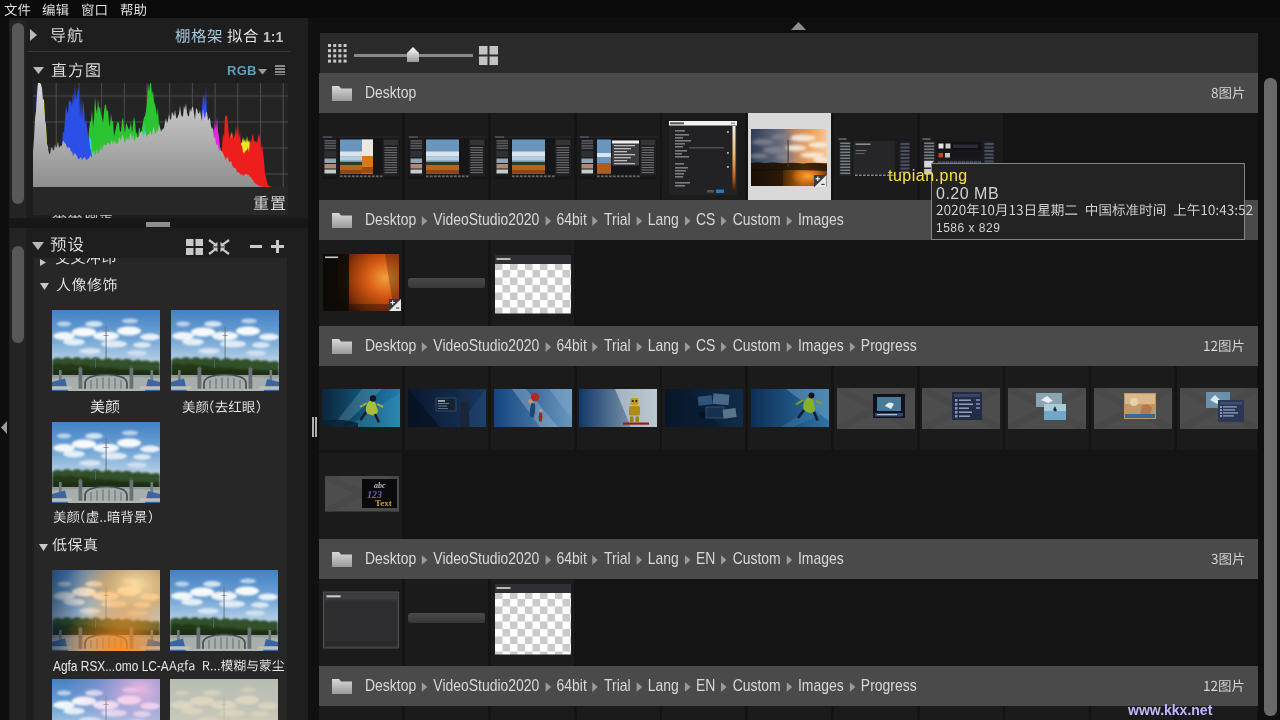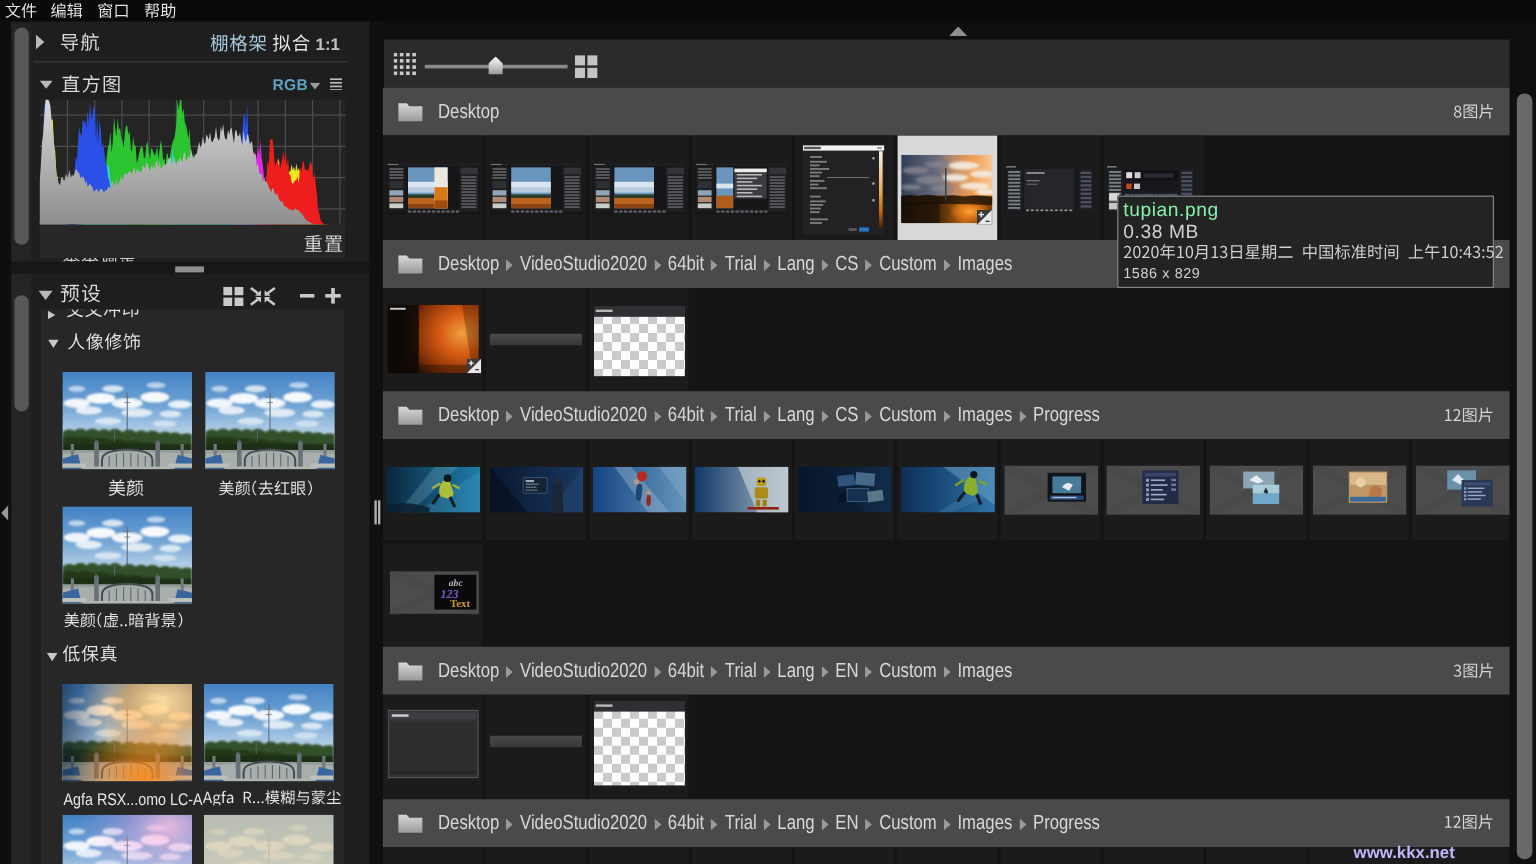--- a/index.html
+++ b/index.html
@@ -1198,22 +1198,22 @@
 <div style="position:absolute;left:490.74px;top:705.5px;width:83.17px;height:14.5px;background:#1b1b1b;"></div>
 <div style="position:absolute;left:576.51px;top:705.5px;width:83.17px;height:14.5px;background:#1b1b1b;"></div>
 <div style="position:absolute;left:662.28px;top:705.5px;width:83.17px;height:14.5px;background:#1b1b1b;"></div>
 <div style="position:absolute;left:748.05px;top:705.5px;width:83.17px;height:14.5px;background:#1b1b1b;"></div>
 <div style="position:absolute;left:833.82px;top:705.5px;width:83.17px;height:14.5px;background:#1b1b1b;"></div>
 <div style="position:absolute;left:919.59px;top:705.5px;width:83.17px;height:14.5px;background:#1b1b1b;"></div>
 <div style="position:absolute;left:1005.36px;top:705.5px;width:83.17px;height:14.5px;background:#1b1b1b;"></div>
 <div style="position:absolute;left:1091.13px;top:705.5px;width:83.17px;height:14.5px;background:#1b1b1b;"></div>
 <div style="position:absolute;left:1176.9px;top:705.5px;width:80.6px;height:14.5px;background:#1b1b1b;"></div>
 <div style="position:absolute;left:931px;top:163px;width:314px;height:77px;background:#232323;border:1px solid #848484;"></div>
-<div style="position:absolute;left:936px;top:166.5px;;font-size:16px;letter-spacing:0.5px;color:#86efac;">tupian.png</div>
-<div style="position:absolute;left:936px;top:184.5px;;font-size:16px;letter-spacing:0.5px;color:#d2d2d2;">0.38 MB</div>
+<div style="position:absolute;left:888px;top:166.5px;;font-size:16px;letter-spacing:0.5px;color:#fde047;">tupian.png</div>
+<div style="position:absolute;left:936px;top:184.5px;;font-size:16px;letter-spacing:0.5px;color:#d2d2d2;">0.20 MB</div>
 <div style="position:absolute;left:936px;top:203px;"><svg width="317.2" height="13.6" style="" viewBox="0 0 23326 1000">
       <g fill="#d2d2d2" transform="translate(0 880)">
         <use href="#q62" x="0"></use>
         <use href="#q64" x="555"></use>
         <use href="#q62" x="1110"></use>
         <use href="#q64" x="1665"></use>
         <use href="#q65" x="2220"></use>
         <use href="#q61" x="3220"></use>
         <use href="#q64" x="3775"></use>
         <use href="#q66" x="4330"></use>

